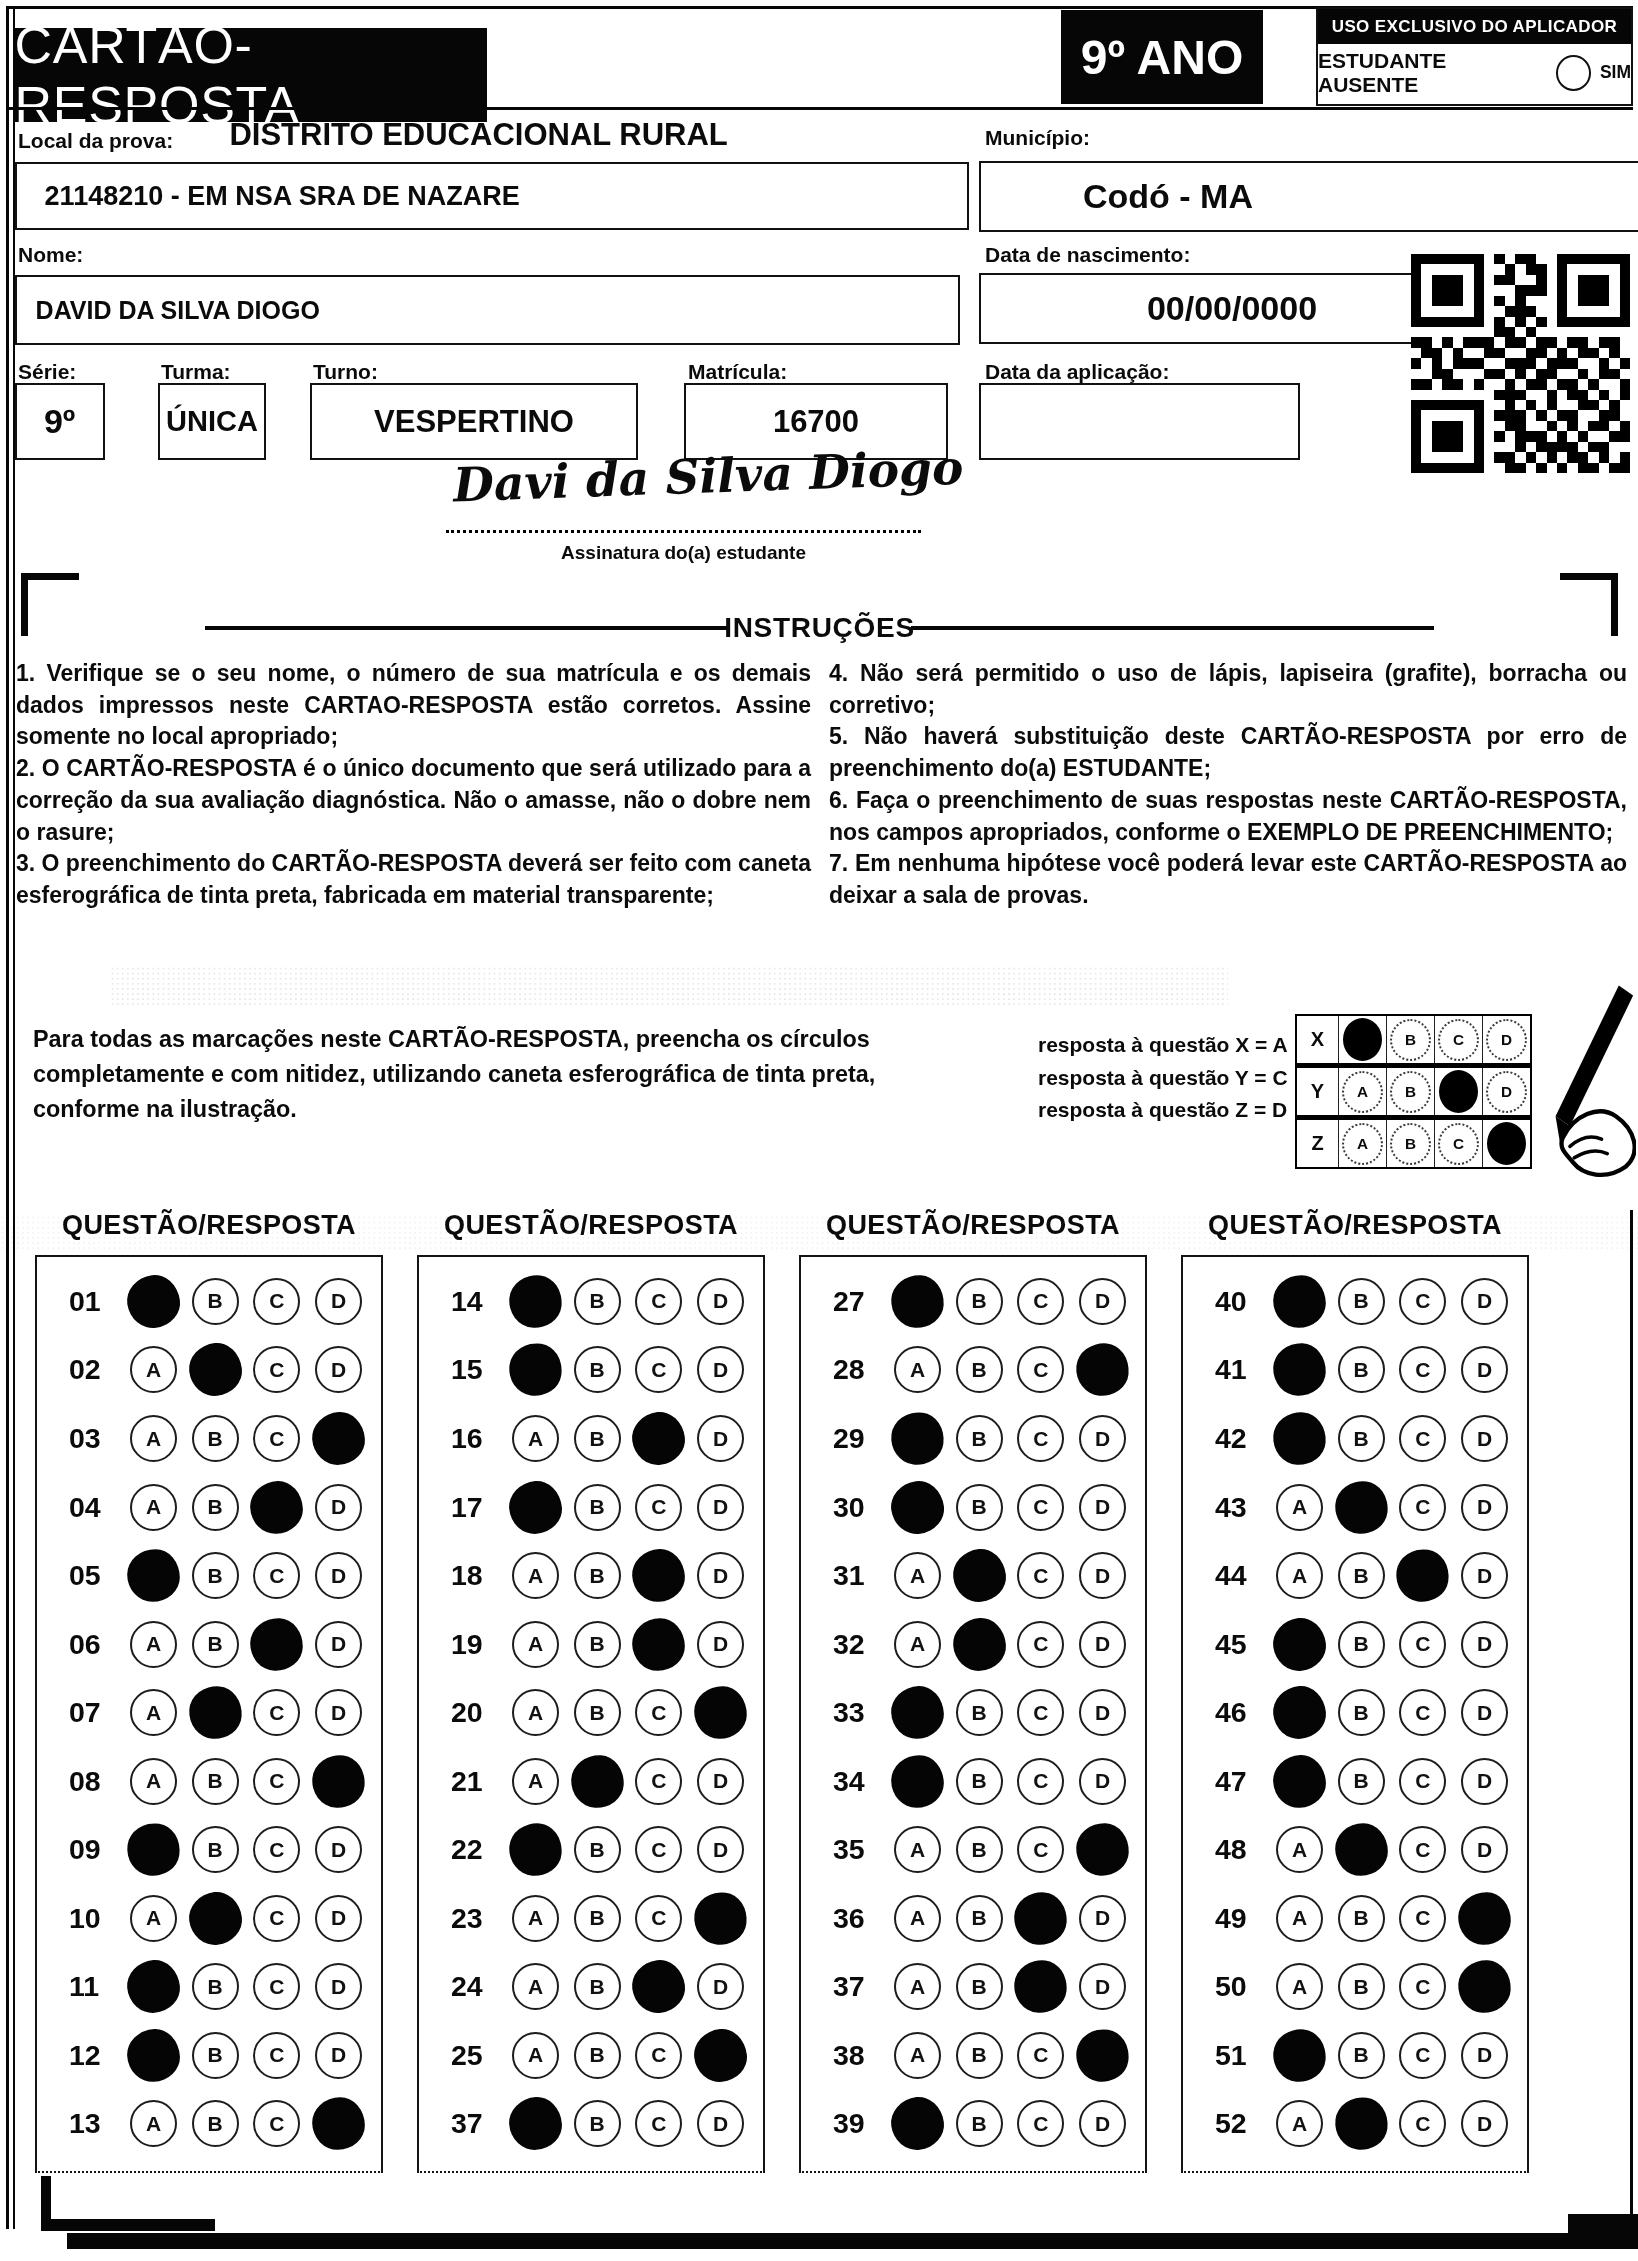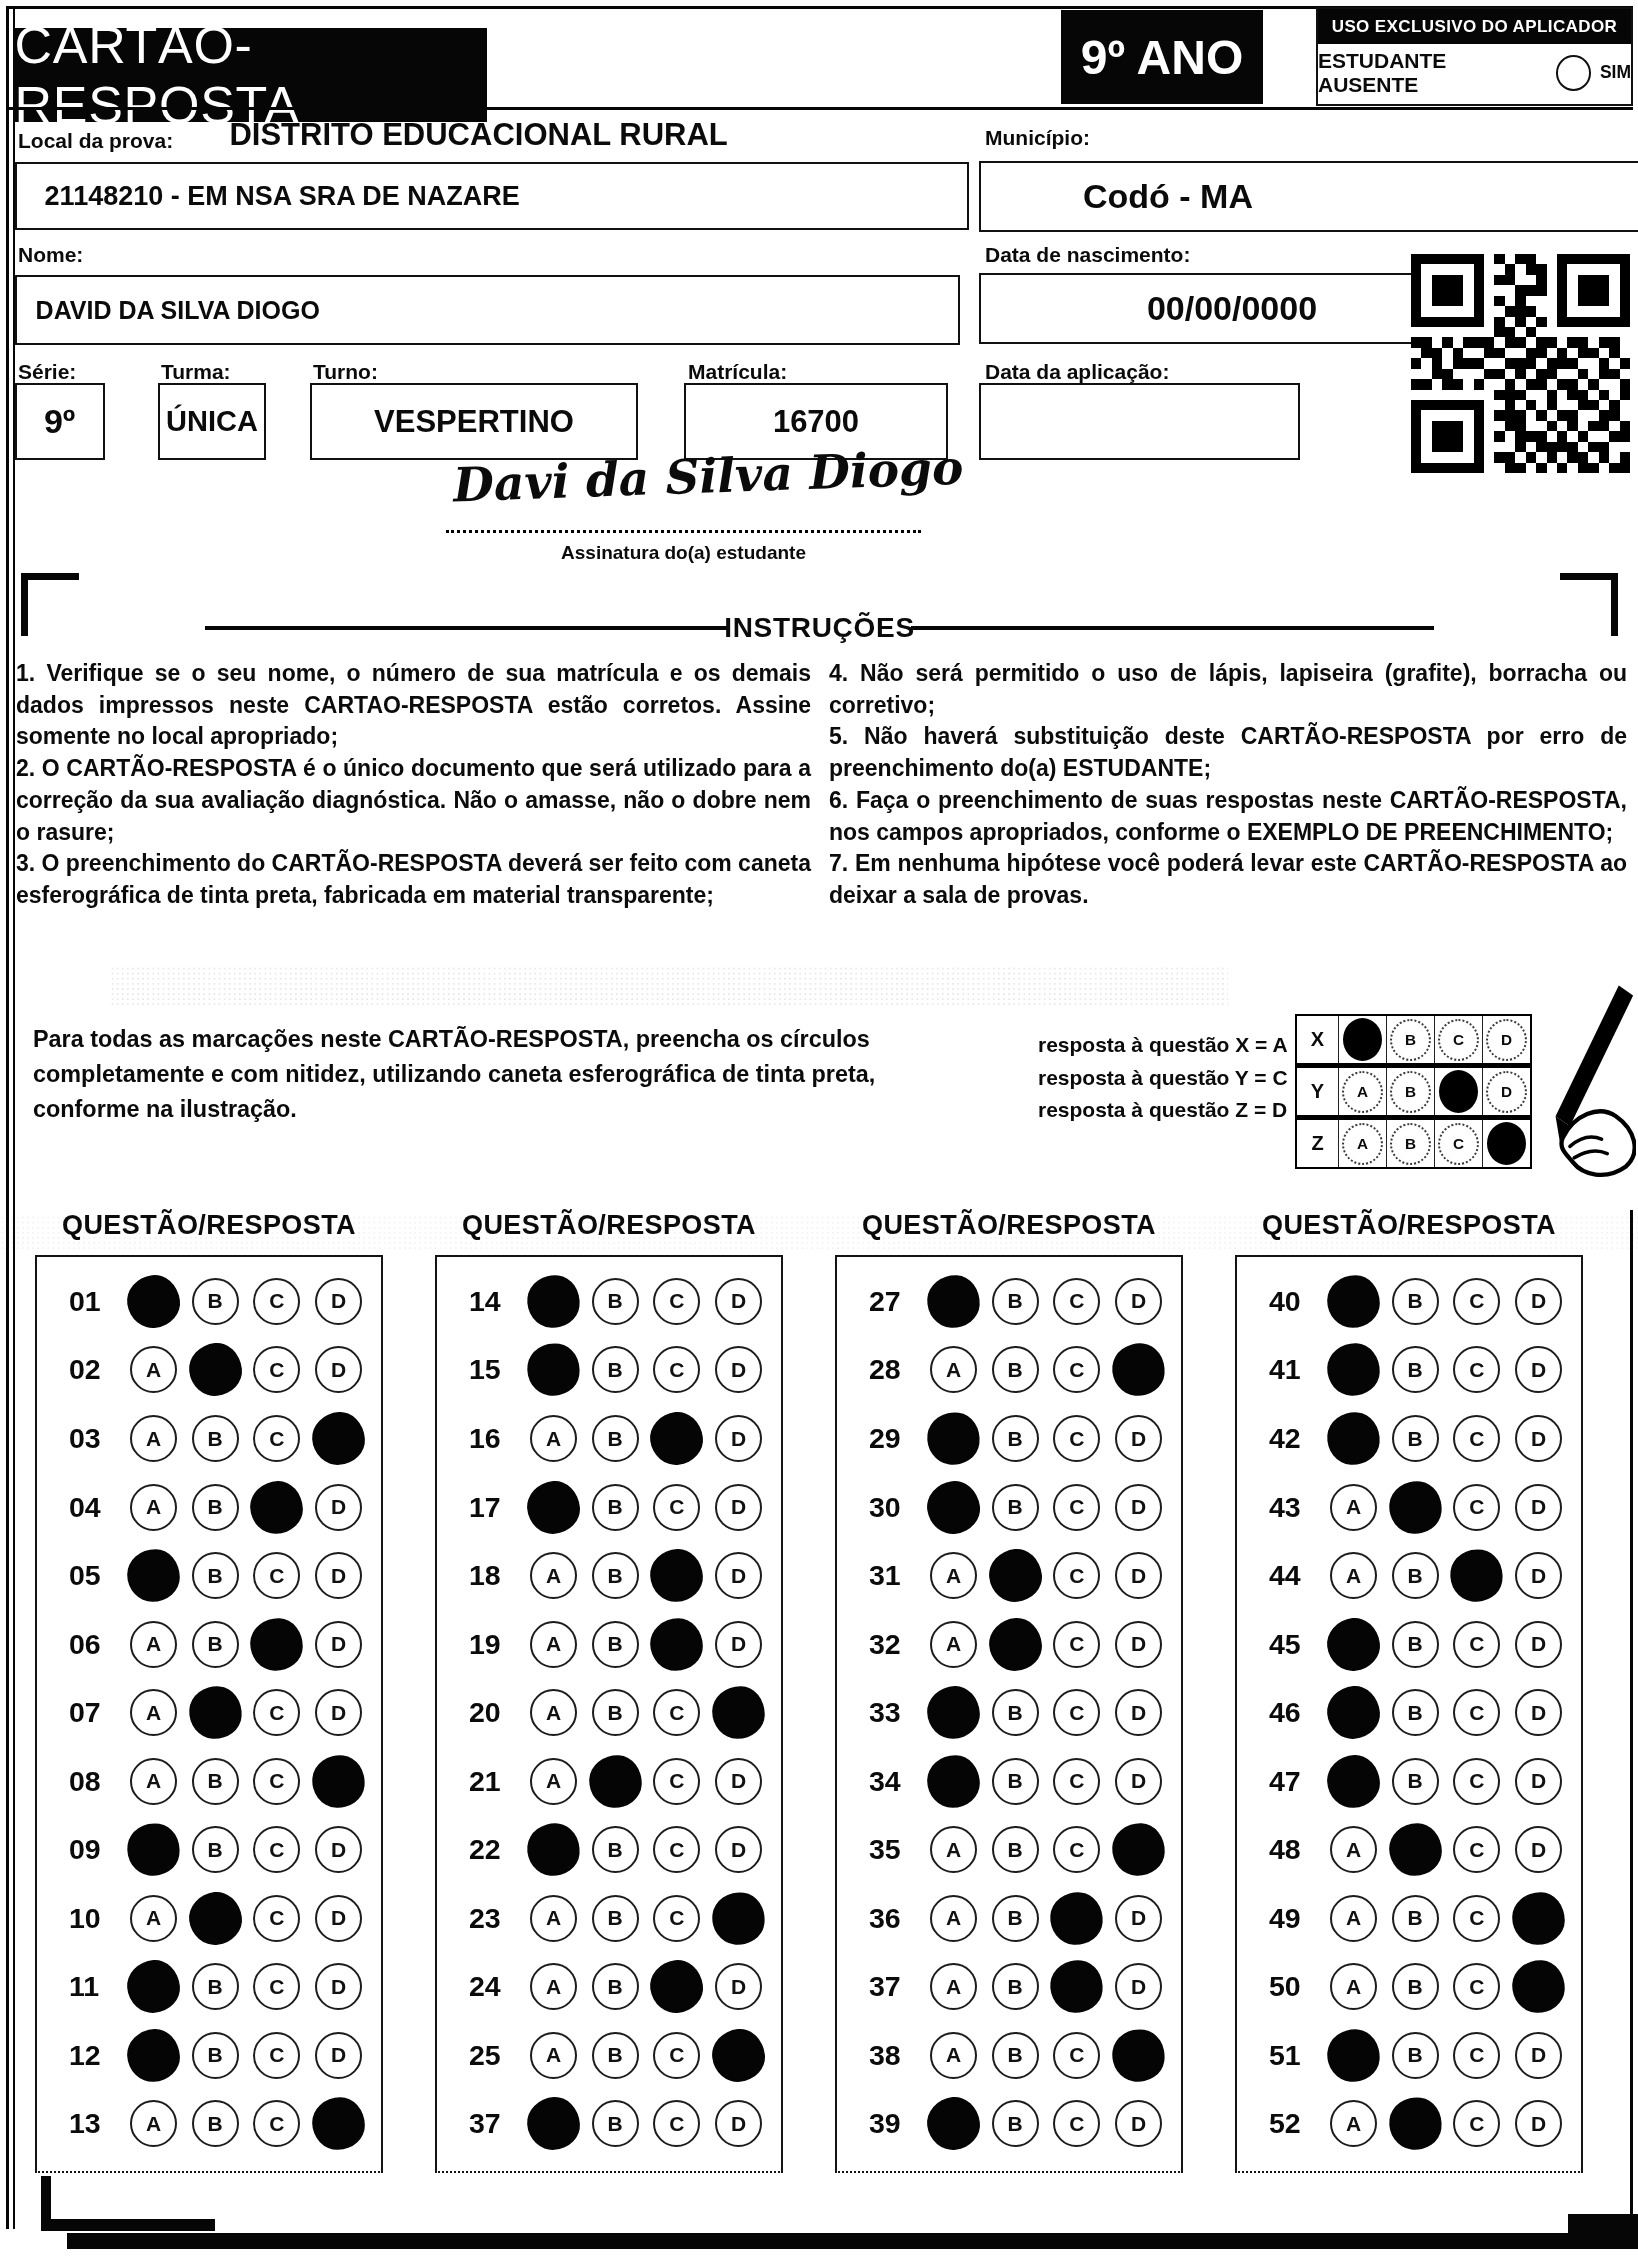--- a/index.html
+++ b/index.html
@@ -20,21 +20,21 @@
   .instr-col p{margin:0;text-align:justify;font-weight:bold;font-size:23px;line-height:1.38;}
   
   #example-grid{border:2.9px solid #000;display:inline-block;background:#fff;}
   .ex-row{display:flex;border-bottom:5.1px solid #000;}
   .ex-row:last-child{border-bottom:none;}
   .ex-label{width:41px;height:47px;display:flex;align-items:center;justify-content:center;font-weight:bold;font-size:20px;}
   .ex-cell{width:47px;height:47px;border-left:1.5px solid #222;display:flex;align-items:center;justify-content:center;}
   .ex-bubble{width:37px;height:38px;border:2.2px dotted #3a3a3a;border-radius:50%;display:flex;align-items:center;justify-content:center;font-weight:bold;font-size:15.3px;}
   .ex-filled{background:#000;border-color:#000;border-style:solid;width:35px;height:39px;}
   
-  #answer-area{display:flex;gap:52px;}
+  #answer-area{display:flex;gap:34px;}
   .answer-column{width:348px;display:flex;flex-direction:column;}
   .col-header{text-align:center;font-weight:bold;font-size:27px;letter-spacing:0.4px;height:45px;}
   .answer-box{border:2.2px solid #141414;border-bottom:2.9px dotted #141414;height:918px;display:flex;flex-direction:column;padding:10.2px 19px 13px 32px;box-sizing:border-box;}
   .answer-row{flex:1;display:flex;align-items:center;}
   .q-num{width:61px;font-weight:bold;font-size:28.5px;}
   .answer-row .bubble{margin-left:0;}
   .bubbles{flex:1;display:flex;justify-content:space-between;align-items:center;}
   .bubble{width:47px;height:47px;border:2.2px solid #1c1c1c;border-radius:50%;display:flex;align-items:center;justify-content:center;box-sizing:border-box;background:#fff;}
   .bubble .bl{font-weight:bold;font-size:21px;color:#111;}
   .bubble.filled{background:#050505;border-color:#050505;border-radius:54% 46% 52% 48% / 48% 54% 46% 52%;transform:rotate(var(--r,0deg)) scale(1.12);}

